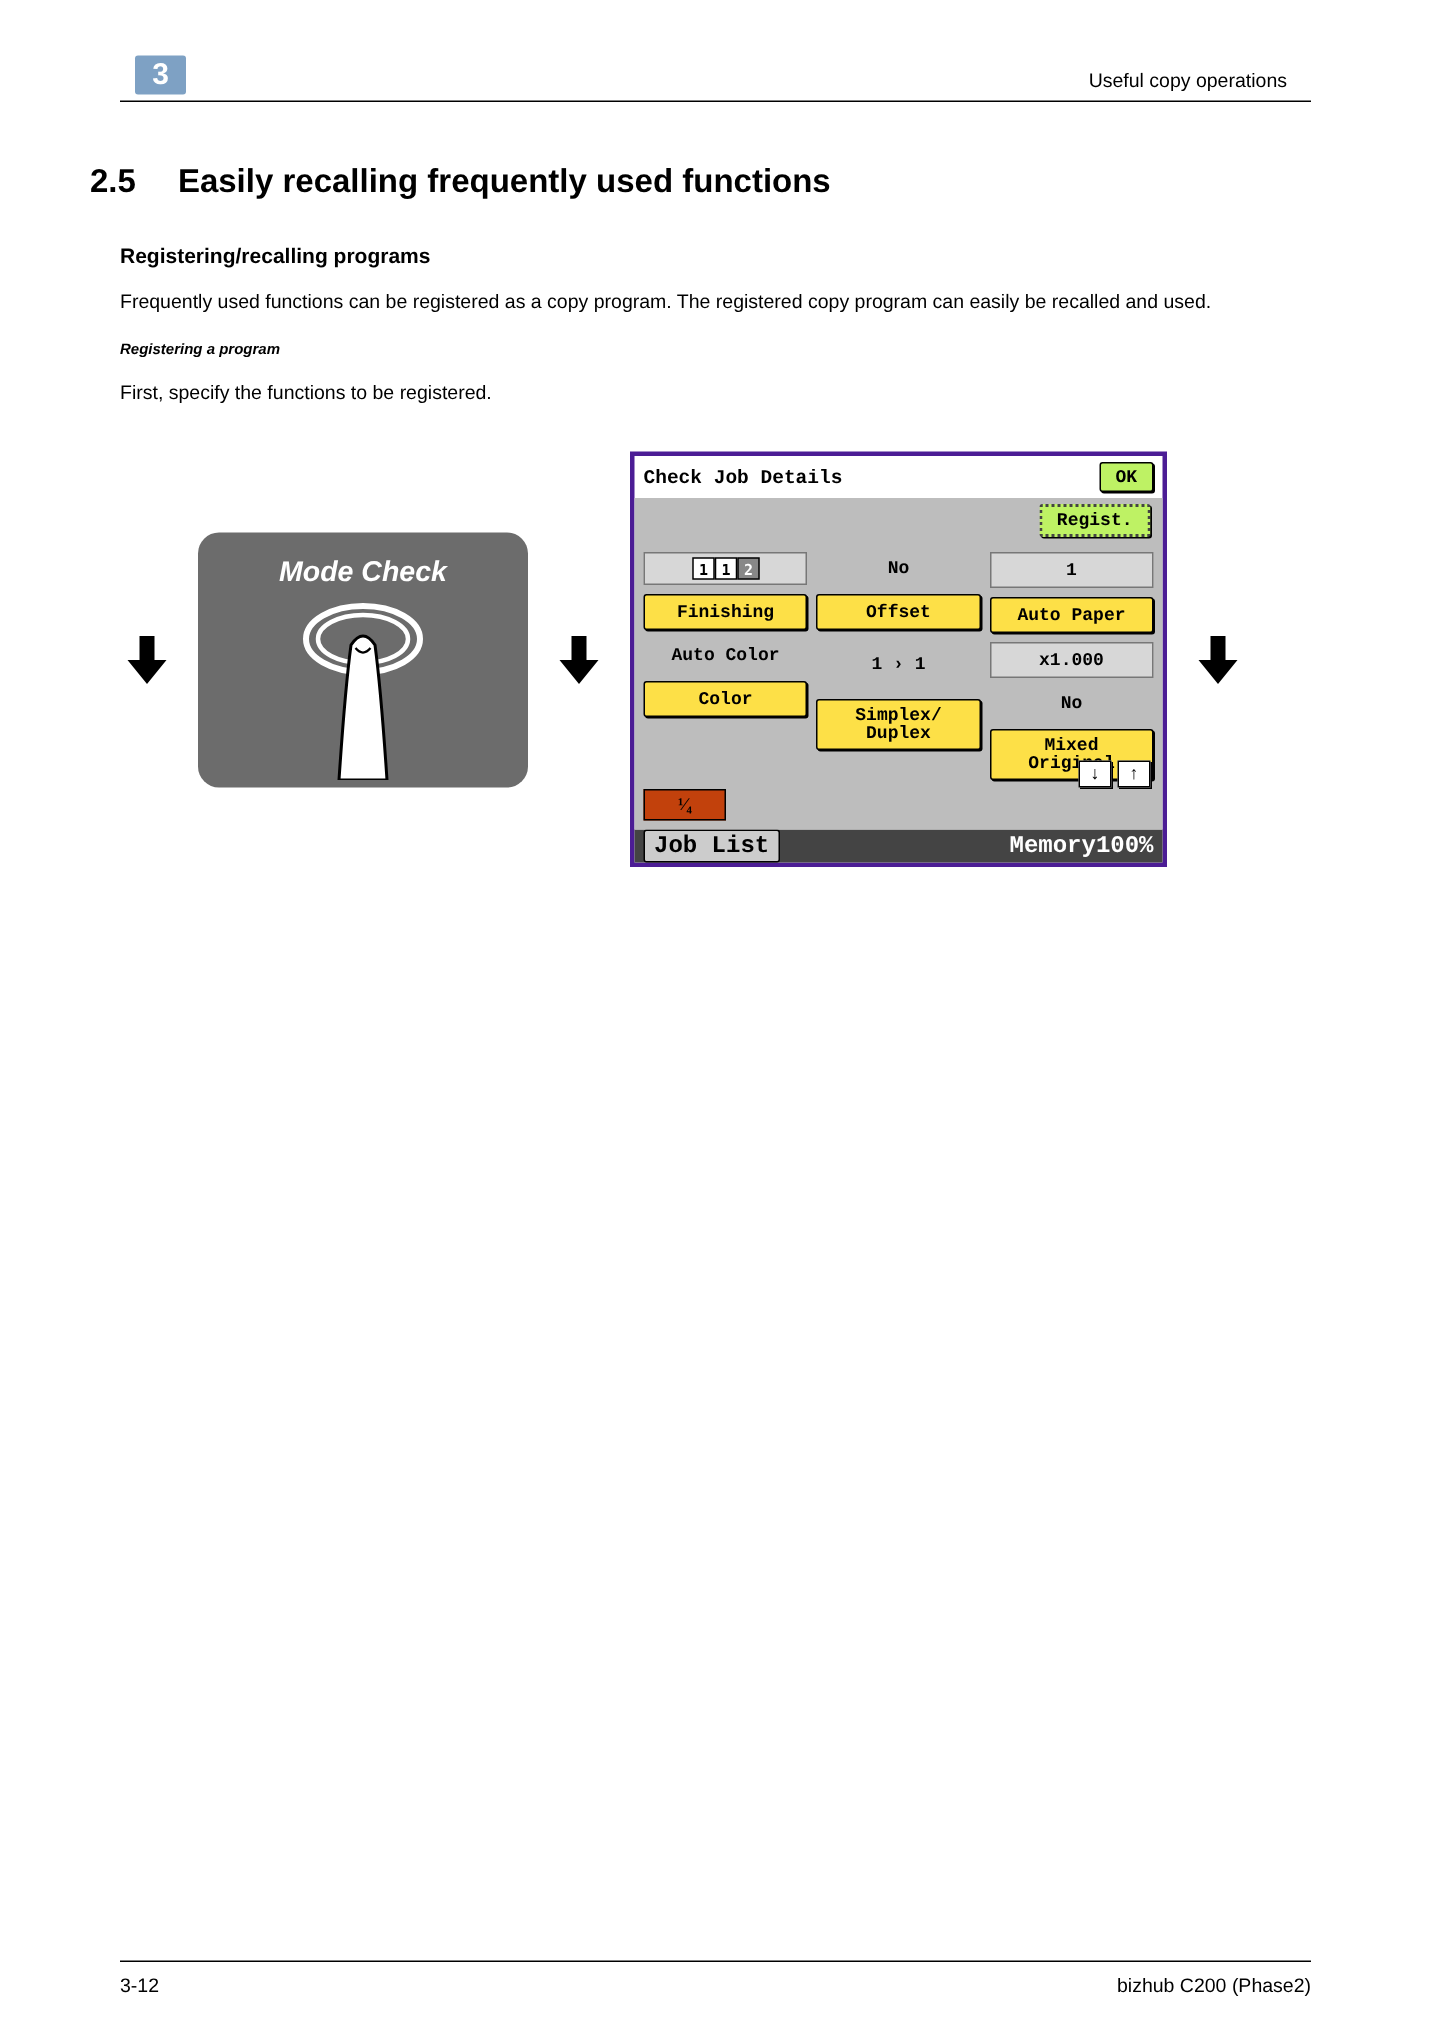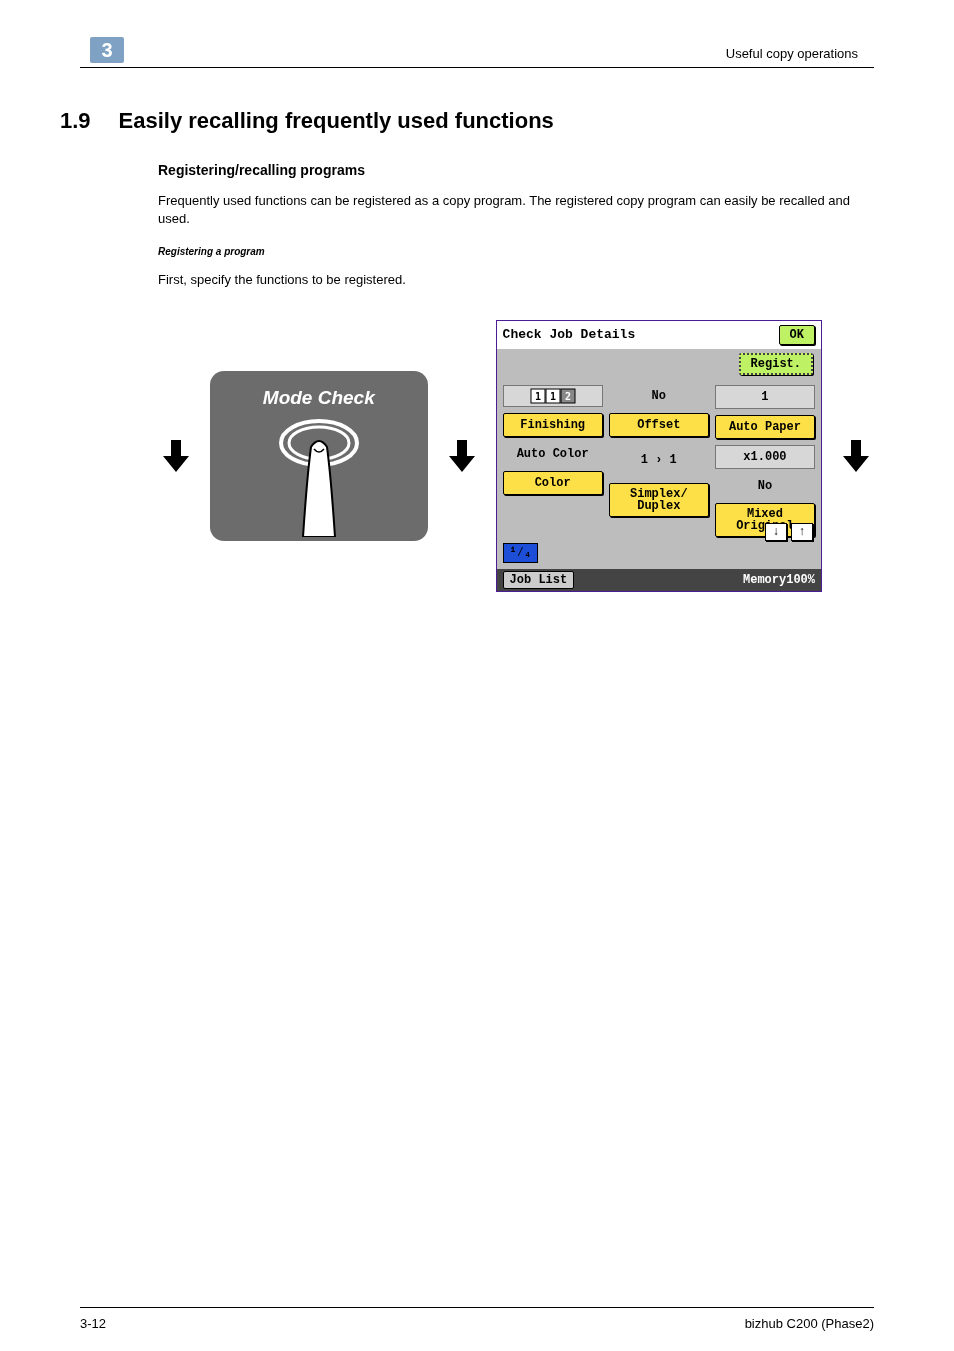--- a/index.html
+++ b/index.html
@@ -4,63 +4,63 @@
 <style>
   * { box-sizing: border-box; margin: 0; padding: 0; }
   html, body { width: 954px; height: 1351px; background: #fff; font-family: Arial, Helvetica, sans-serif; color: #000; }
   .page { position: relative; width: 954px; height: 1351px; padding: 0 80px; }
   .top-bar { position: relative; height: 48px; border-bottom: 1px solid #000; width: 100%; margin-top: 20px; }
   .section-badge { position: absolute; left: 10px; bottom: 4px; width: 34px; height: 26px; background: #7ea1c4; border-radius: 2px; display: flex; align-items: center; justify-content: center; color: #fff; font-weight: bold; font-size: 20px; }
   .top-right { position: absolute; right: 16px; bottom: 6px; font-size: 13px; }
   .h1-row { display: flex; align-items: baseline; gap: 28px; margin-top: 40px; }
   .h1-num { font-size: 22px; font-weight: bold; margin-left: -20px; }
   .h1-title { font-size: 22px; font-weight: bold; }
-  .content { margin-left: 78px; }
+  .content { }
   .h2 { font-size: 14px; font-weight: bold; margin-top: 28px; }
   .body-text { font-size: 13px; margin-top: 14px; line-height: 1.4; }
   .h3-italic { font-size: 10px; font-weight: bold; font-style: italic; margin-top: 18px; }
   .flow { display: flex; align-items: center; gap: 16px; margin-top: 30px; }
   .arrow-down svg { display: block; }
   .mode-check { width: 220px; height: 170px; background: #6c6c6c; border-radius: 14px; position: relative; overflow: hidden; }
   .mode-check-label { color: #fff; font-size: 19px; font-weight: bold; font-style: italic; text-align: center; padding-top: 16px; }
   .finger-wrap { position: absolute; bottom: 0; left: 50%; transform: translateX(-50%); }
-  .lcd { width: 330px; border: 1px solid #4c1d95; background: #fff; }
+  .lcd { width: 358px; border: 3px solid #4c1d95; background: #fff; }
   .lcd-top { height: 28px; display: flex; align-items: center; justify-content: space-between; padding: 0 6px; }
   .lcd-title { font-family: "Courier New", monospace; font-weight: bold; font-size: 13px; }
   .btn { font-family: Liberation Mono, monospace; font-weight: bold; font-size: 12px; border: 1px solid #000; background: #bef264; padding: 2px 10px; border-radius: 2px; box-shadow: 1px 1px 0 #000; }
   .lcd-mid { background: #bdbdbd; min-height: 200px; position: relative; padding: 6px; }
   .regist { position: absolute; right: 8px; top: 4px; border: 2px dotted #444; }
   .three-col { display: flex; gap: 6px; margin-top: 30px; }
   .col { width: 33.3%; display: flex; flex-direction: column; gap: 6px; }
   .cell { font-family: "Courier New", monospace; font-weight: bold; font-size: 12px; text-align: center; padding: 4px 2px; }
   .cell.flat { background: #d7d7d7; border: 1px solid #777; }
   .cell.raised { background: #fde047; border: 1px solid #000; box-shadow: 1px 1px 0 #000; border-radius: 2px; }
   .cell.plain { background: transparent; }
-  .page-ind { font-family: Liberation Mono, monospace; font-weight: bold; font-size: 12px; background: #1d4ed8; border: 1px solid #000; padding: 2px 6px; display: inline-block; margin-top: 6px; }
+  .page-ind { font-family: Liberation Serif, serif; font-weight: bold; font-size: 12px; background: #c2410c; border: 1px solid #000; padding: 2px 22px; display: inline-block; margin-top: 6px; }
   .nav-arrows { position: absolute; right: 8px; bottom: 28px; display: flex; gap: 4px; }
   .nav-btn { width: 22px; height: 18px; border: 1px solid #000; background: #fff; display: flex; align-items: center; justify-content: center; font-family: "Courier New", monospace; font-size: 12px; font-weight: bold; box-shadow: 1px 1px 0 #000; }
-  .lcd-bottom { height: 22px; background: #444; color: #fff; display: flex; align-items: center; justify-content: space-between; padding: 0 6px; font-family: "Courier New", monospace; font-size: 12px; font-weight: bold; }
+  .lcd-bottom { height: 22px; background: #444; color: #fff; display: flex; align-items: center; justify-content: space-between; padding: 0 6px; font-family: "Courier New", monospace; font-size: 16px; font-weight: bold; }
   .job-list-btn { background: #ccc; color: #000; padding: 1px 6px; border: 1px solid #000; border-radius: 2px; }
   .footer { position: absolute; bottom: 40px; left: 80px; right: 80px; border-top: 1px solid #000; display: flex; justify-content: space-between; padding-top: 8px; font-size: 13px; }
   .order-icon { display: inline-flex; align-items: center; justify-content: center; height: 22px; }
 </style>
 </head>
 <body>
 
 <div class="page">
 
   <div class="top-bar">
     <div class="section-badge">
       <span>3</span>
     </div>
     <div class="top-right">Useful copy operations</div>
   </div>
 
   <div class="h1-row">
-    <div class="h1-num">1.9</div>
+    <div class="h1-num">2.5</div>
     <div class="h1-title">Easily recalling frequently used functions</div>
   </div>
 
   <div class="content">
     <div class="h2">Registering/recalling programs</div>
     <div class="body-text">Frequently used functions can be registered as a copy program. The registered copy program can easily be recalled and used.</div>
     <div class="h3-italic">Registering a program</div>
     <div class="body-text">First, specify the functions to be registered.</div>
 
     <div class="flow">

